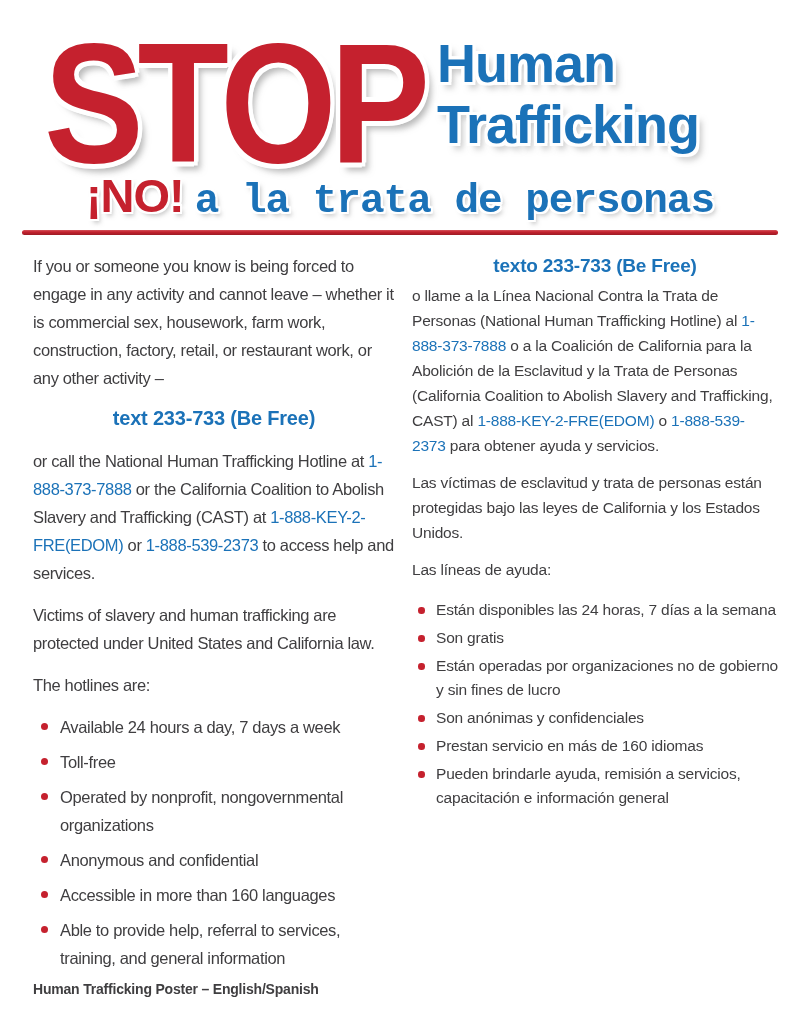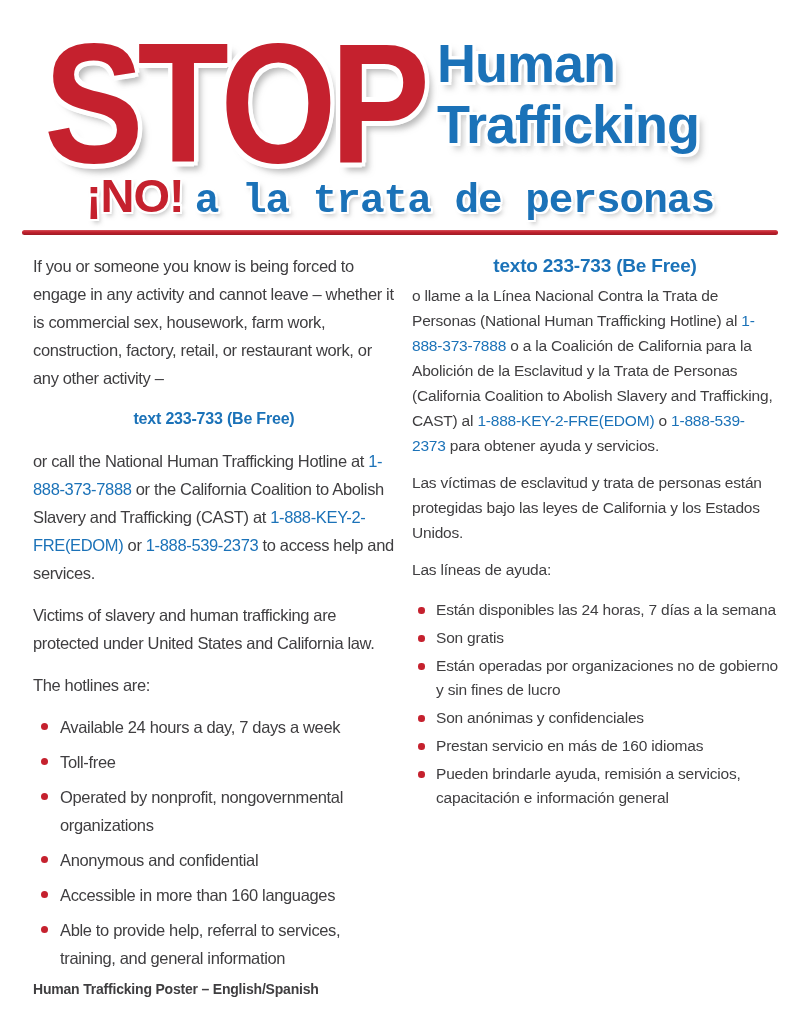--- a/index.html
+++ b/index.html
@@ -77,21 +77,21 @@
 
   .col p { margin: 0 0 14px; }
   .col-es p { margin-bottom: 12px; }
   .col .intro { margin-bottom: 12px; }
   .col-es .intro { margin-bottom: 3px; }
 
   .textline {
     text-align: center; font-weight: bold; color: var(--blue);
     margin: 0 0 5px; letter-spacing: -0.2px;
   }
-  .col-en .textline { font-size: 16px;  line-height: 29px; }
+  .col-en .textline { font-size: 20px;  line-height: 29px; }
   .col-es .textline { font-size: 19px;  line-height: 27px; margin-bottom: 4px; }
 
   .phone { color: var(--blue); cursor: pointer; }
 
   .lead-heading { margin: 0 0 6px; }
   .col-es .lead-heading { margin-bottom: 16px; }
 
   ul.bullets { list-style: none; margin: 0; padding: 0; }
   .bullets li { position: relative; padding-left: 27px; margin-bottom: 7px; }
   .bullets li::before {

